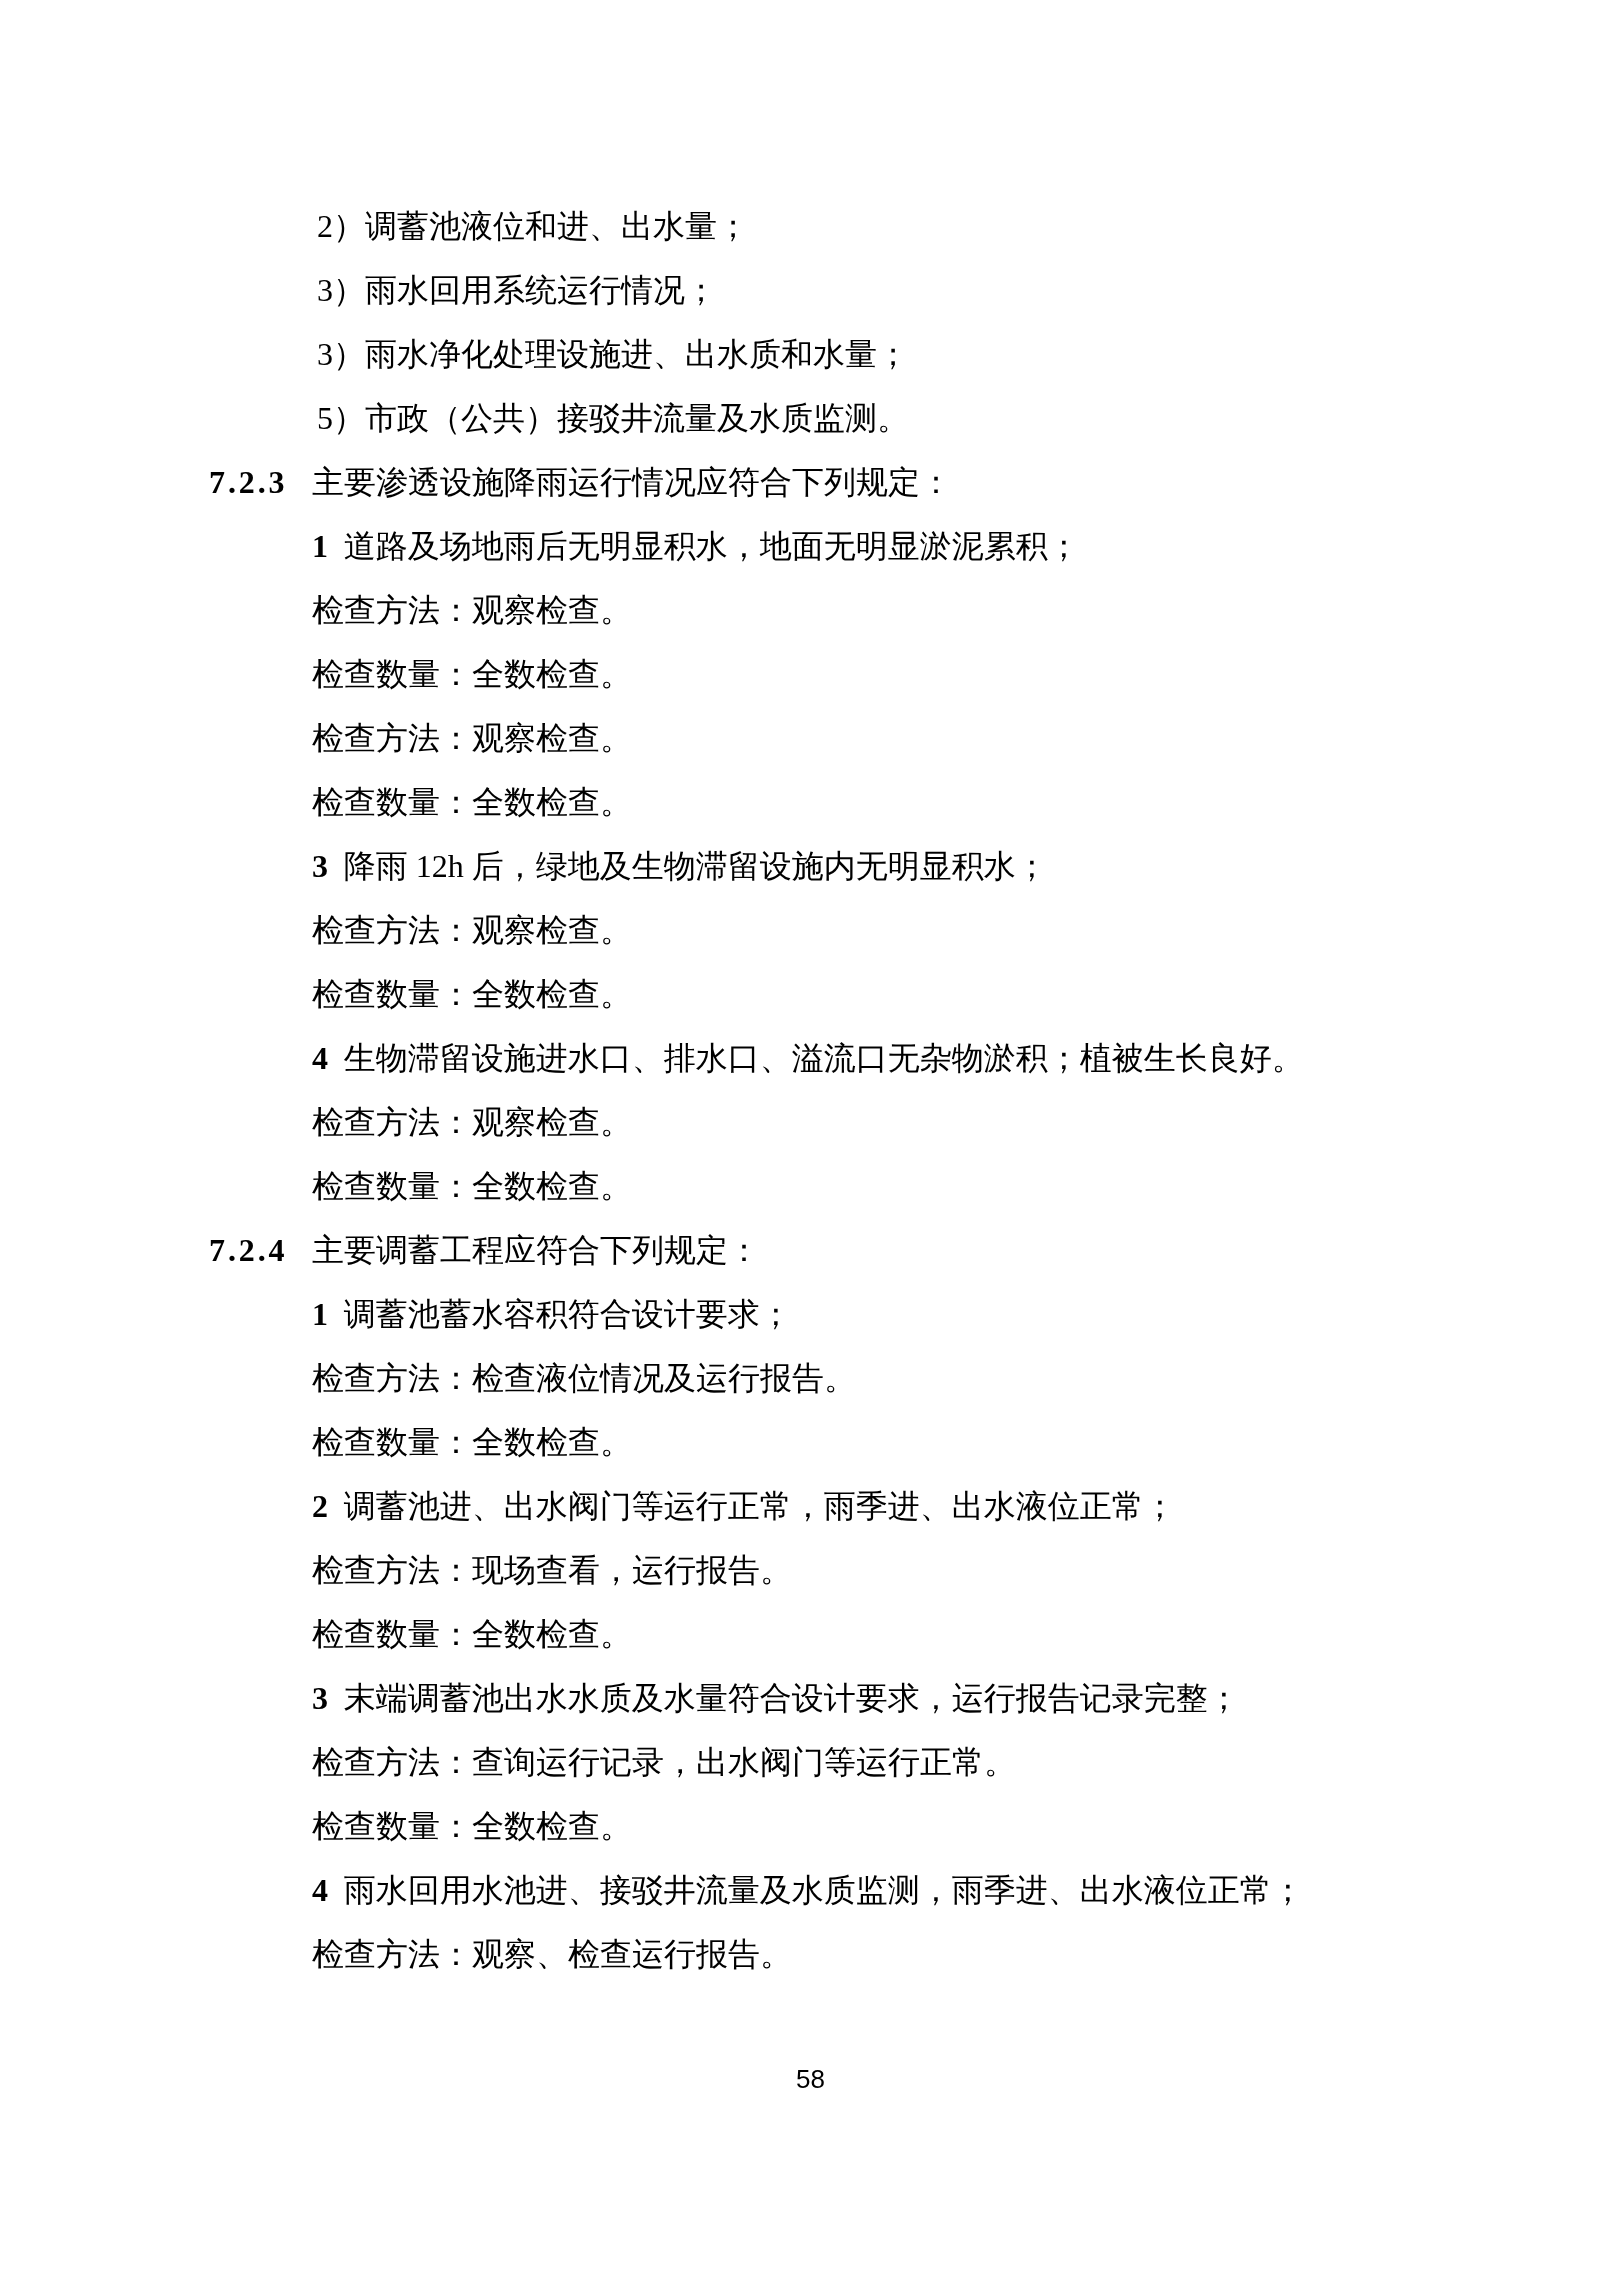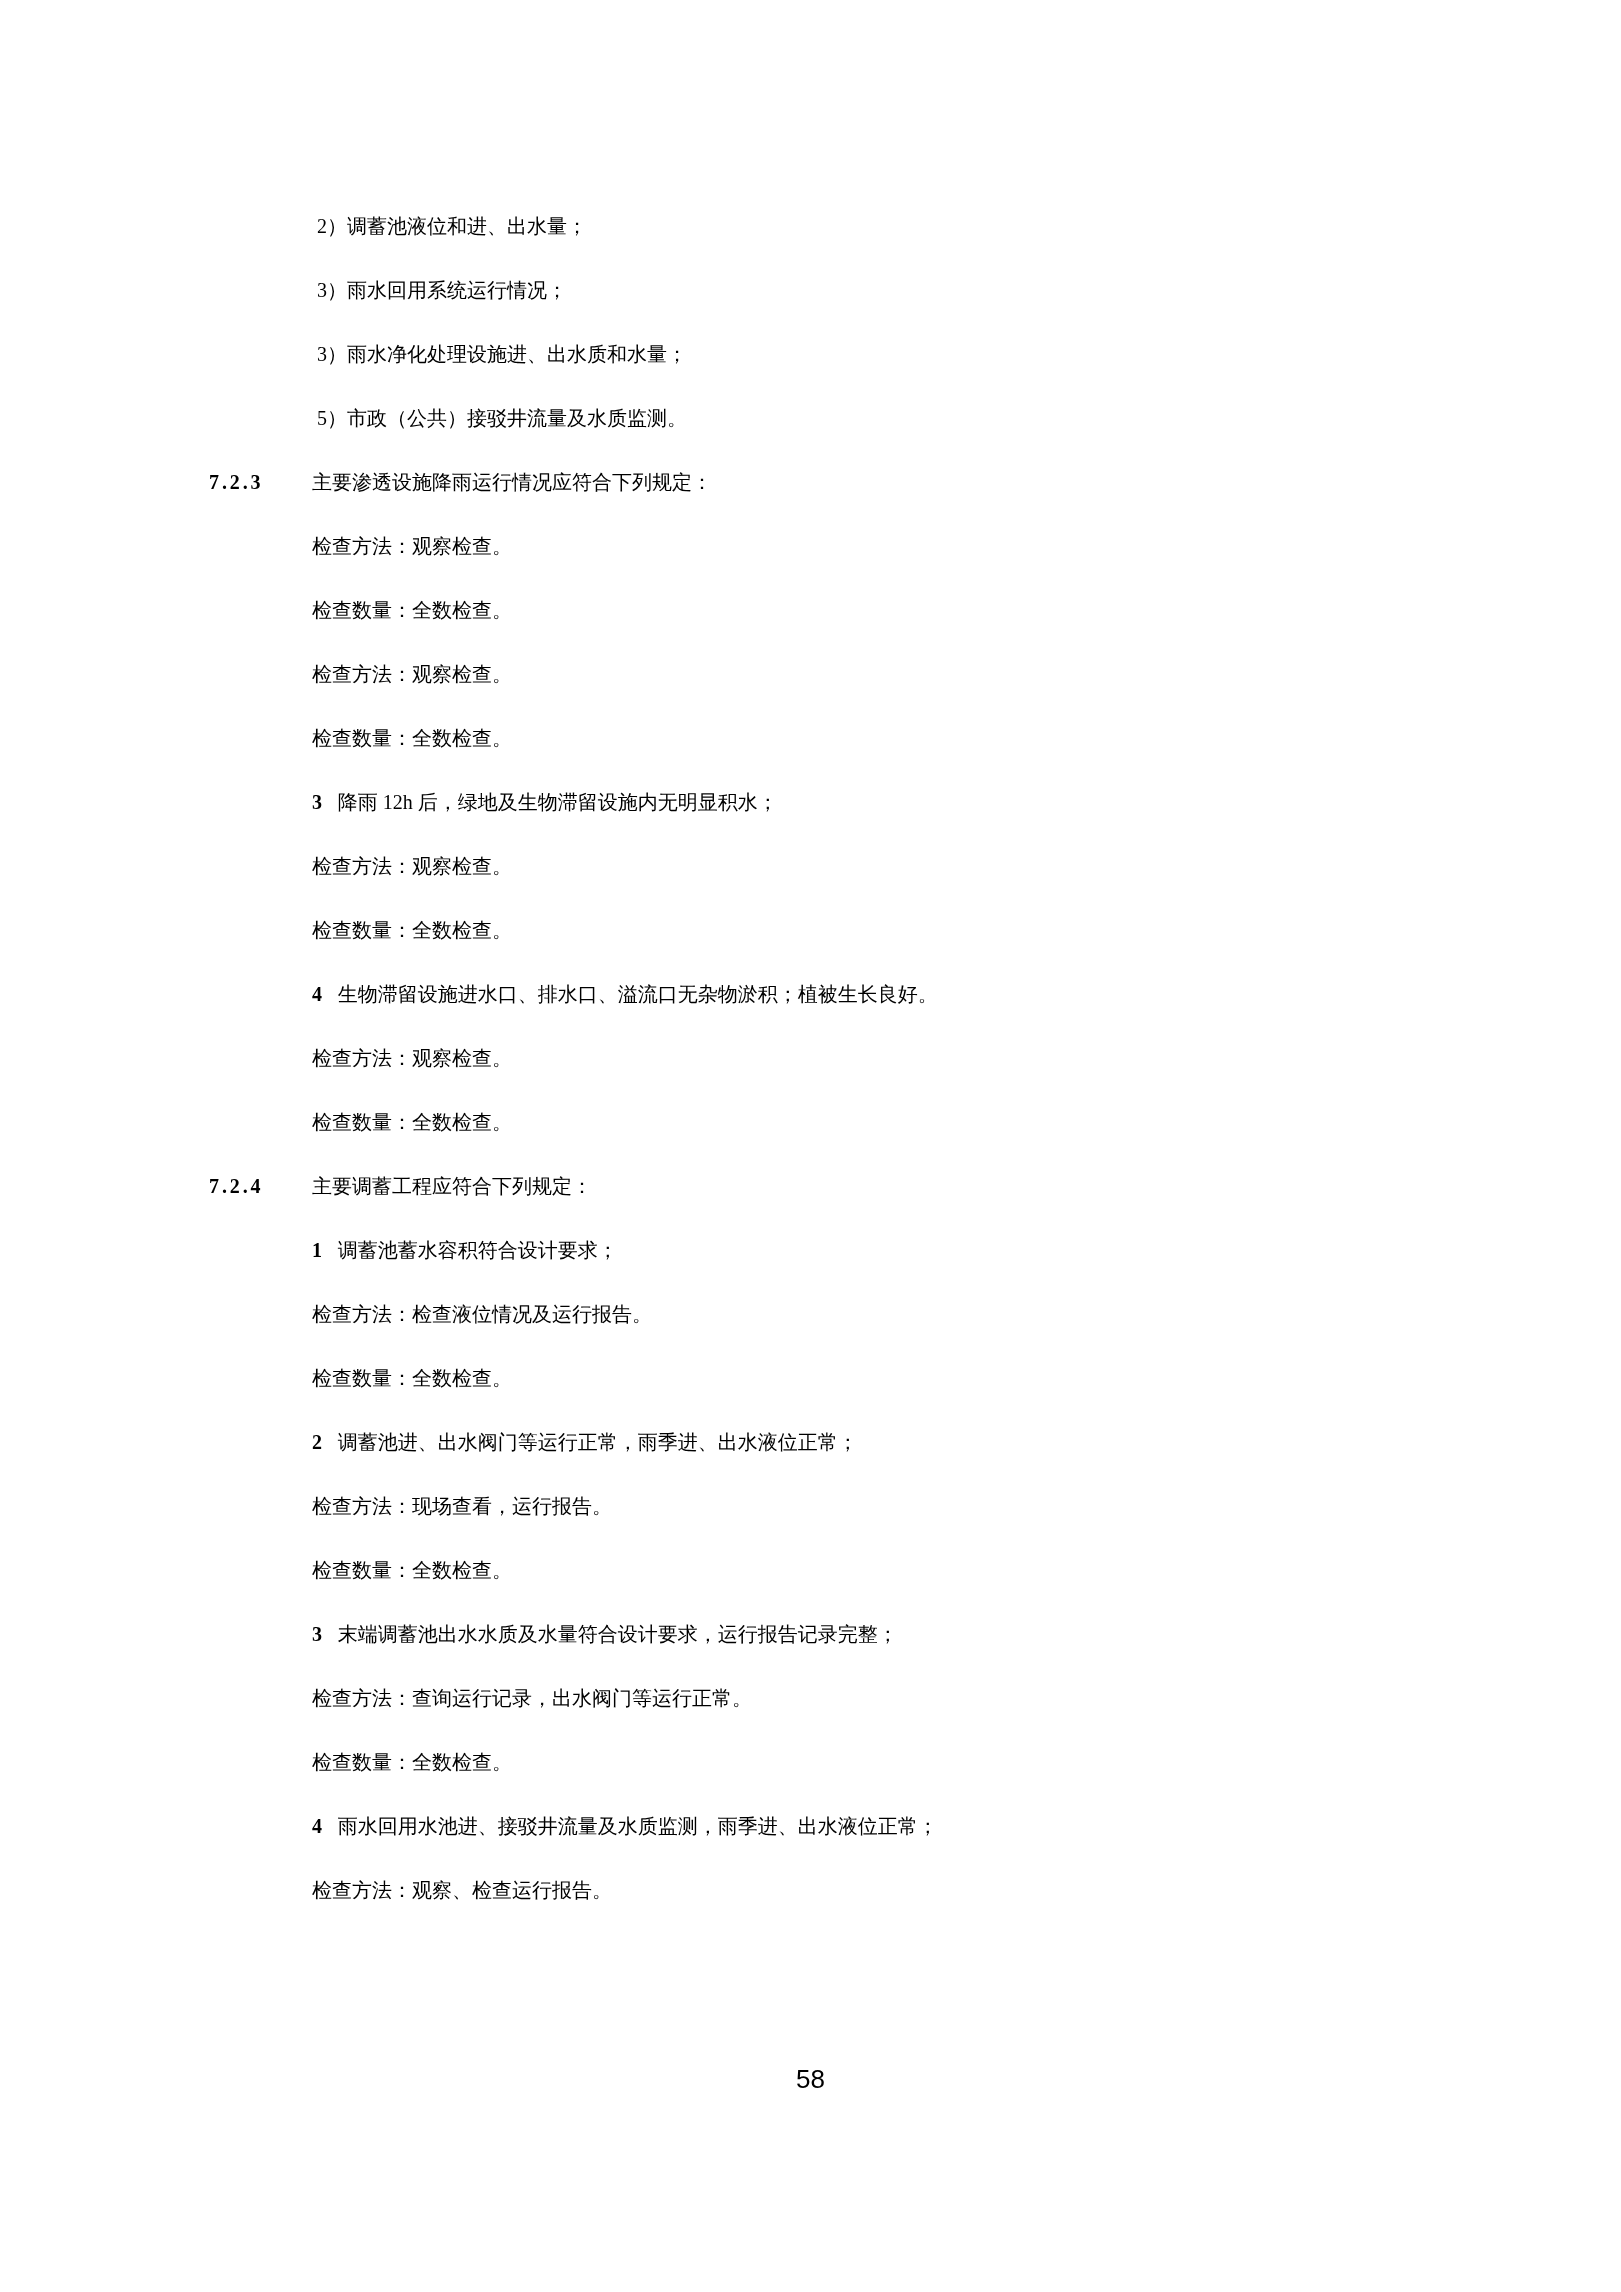--- a/index.html
+++ b/index.html
@@ -15,21 +15,21 @@
   .content {
     position: absolute;
     left: 209px;
     top: 194px;
     width: 1269px;
   }
   .line {
     margin: 0;
     height: 64px;
     line-height: 64px;
-    font-size: 20px;
+    font-size: 32px;
     white-space: nowrap;
   }
   
   .sub   { padding-left: 108px; }
   
   .item  { padding-left: 103px; }
   .plain { padding-left: 103px; }
   
   .heading { padding-left: 0; }
   .num-heading {
@@ -56,20 +56,21 @@
 </head>
 <body>
 
 <div class="page">
   <div class="content">
       <p class="line sub"><span>2）调蓄池液位和进、出水量；</span></p>
       <p class="line sub"><span>3）雨水回用系统运行情况；</span></p>
       <p class="line sub"><span>3）雨水净化处理设施进、出水质和水量；</span></p>
       <p class="line sub"><span>5）市政（公共）接驳井流量及水质监测。</span></p>
       <p class="line heading"><b class="num-heading">7.2.3</b><span>主要渗透设施降雨运行情况应符合下列规定：</span></p>
+      <p class="line item"><b class="num-item">1</b><span>道路及场地雨后无明显积水，地面无明显淤泥累积；</span></p>
       <p class="line plain"><span>检查方法：观察检查。</span></p>
       <p class="line plain"><span>检查数量：全数检查。</span></p>
       <p class="line plain"><span>检查方法：观察检查。</span></p>
       <p class="line plain"><span>检查数量：全数检查。</span></p>
       <p class="line item"><b class="num-item">3</b><span>降雨 12h 后，绿地及生物滞留设施内无明显积水；</span></p>
       <p class="line plain"><span>检查方法：观察检查。</span></p>
       <p class="line plain"><span>检查数量：全数检查。</span></p>
       <p class="line item"><b class="num-item">4</b><span>生物滞留设施进水口、排水口、溢流口无杂物淤积；植被生长良好。</span></p>
       <p class="line plain"><span>检查方法：观察检查。</span></p>
       <p class="line plain"><span>检查数量：全数检查。</span></p>

